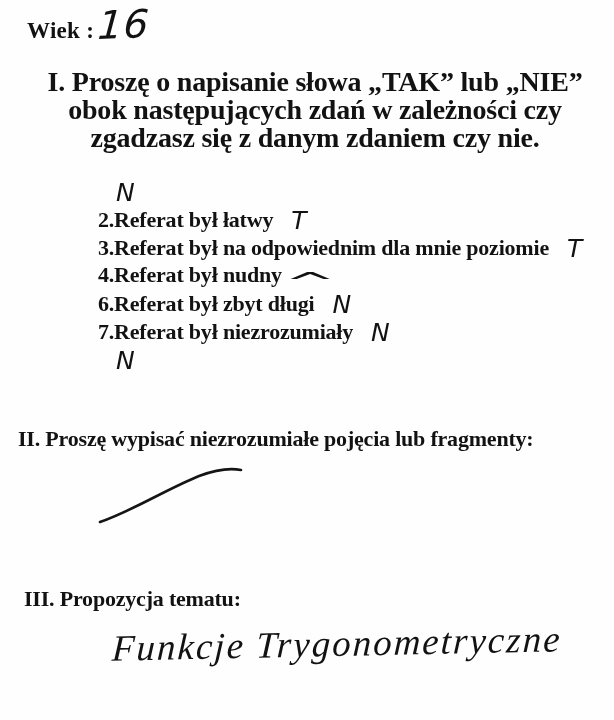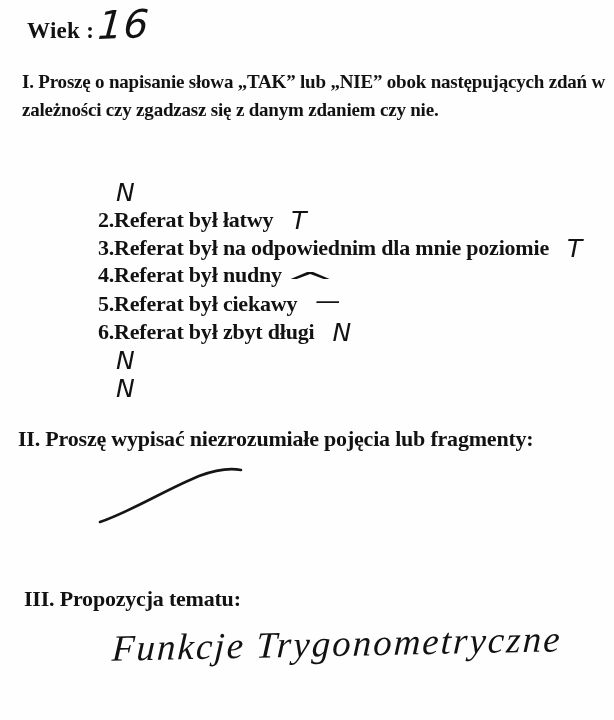--- a/index.html
+++ b/index.html
@@ -35,24 +35,25 @@
     font-size: 39px;
     transform: skewX(-6deg) rotate(-2deg);
     letter-spacing: 1px;
   }
   
   .s1-heading {
     position: absolute;
     left: 22px;
     top: 68px;
     width: 586px;
-    font-size: 19px;
+    font-size: 28px;
     font-weight: 700;
     line-height: 28px;
     letter-spacing: -0.2px;
+    text-align: center;
   }
   .survey-list {
     position: absolute;
     left: 98px;
     top: 176px;
     width: 516px;
   }
   .survey-item {
     display: flex;
     align-items: baseline;
@@ -140,28 +141,25 @@
     </div>
     <div class="survey-item">
       <span>3.Referat był na odpowiednim dla mnie poziomie</span>
       <span class="answer">T</span>
     </div>
     <div class="survey-item">
       <span>4.Referat był nudny</span>
       <span class="answer arc">^</span>
     </div>
     <div class="survey-item">
-      <span>5.Referat był ciekawy</span>
-      <span class="answer dash">—</span>
-    </div>
-    <div class="survey-item">
       <span>6.Referat był zbyt długi</span>
       <span class="answer">N</span>
     </div>
     <div class="survey-item">
+      <span>7.Referat był niezrozumiały</span>
       <span class="answer">N</span>
     </div>
     <div class="survey-item">
       <span class="answer">N</span>
     </div>
   </div>
 
   <div class="s2-heading">II. Proszę wypisać niezrozumiałe pojęcia lub fragmenty:</div>
   <svg class="s2-stroke" viewBox="0 0 150 66" xmlns="http://www.w3.org/2000/svg">
     <path d="M 5 60 C 35 50 70 28 104 14 C 120 8 136 6 146 8" fill="none" stroke="#151515" stroke-width="2.6" stroke-linecap="round"></path>

